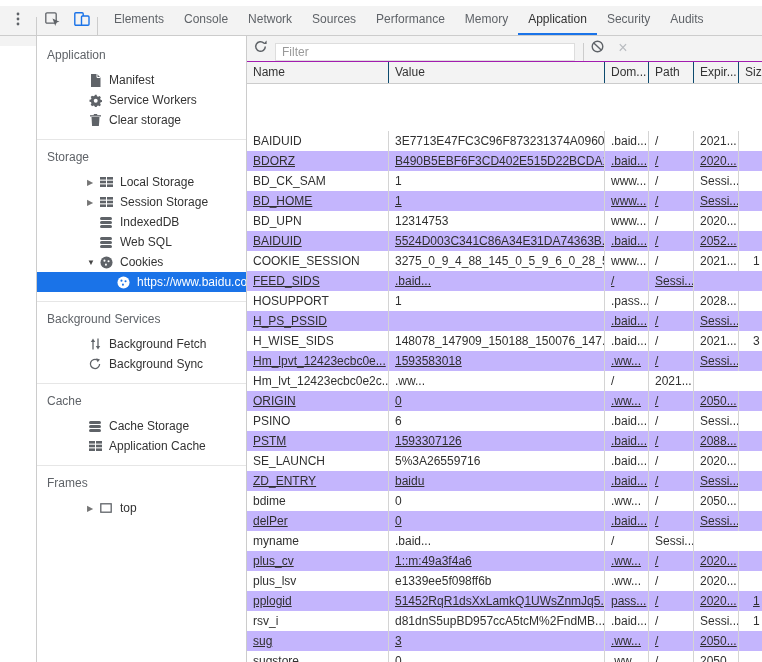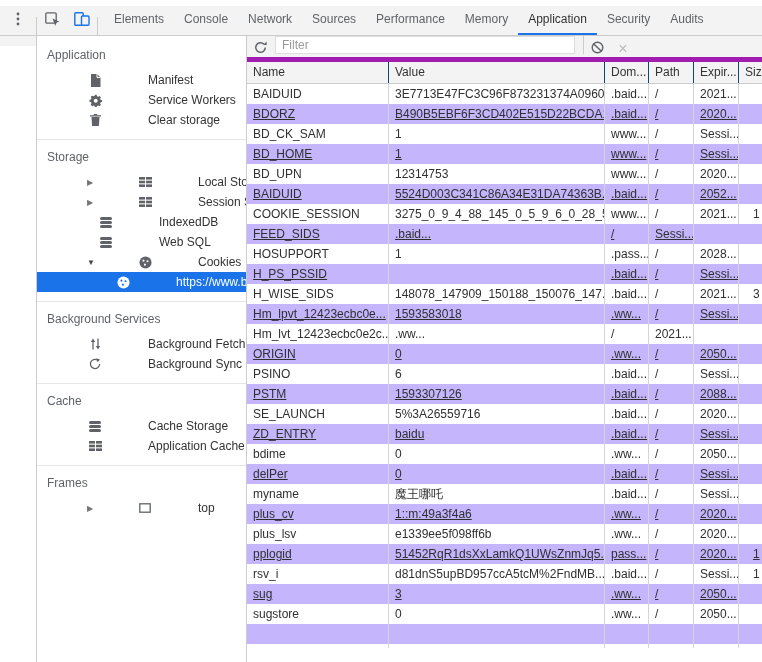--- a/index.html
+++ b/index.html
@@ -23,47 +23,47 @@
   .main { display:flex; height:626px; }
   .leftstrip { width:37px; border-right:1px solid #ccc; background:#fff; flex:none; }
   .leftstrip::before { content:""; display:block; height:10px; background:#f3f3f3; }
 
   
   .sidebar { width:210px; border-right:1px solid #ccc; background:#fff; flex:none;
     padding-top:2px; overflow:hidden; }
   .section { padding:6px 0 9px; }
   .section + .section { border-top:1px solid #e6e6e6; }
   .section-title { height:22px; line-height:22px; padding-left:10px; color:#5f6368; margin-bottom:4px; }
-  .item { height:20px; display:flex; align-items:center; color:#333; cursor:pointer; white-space:nowrap;gap:39px; }
+  .item { height:20px; display:flex; align-items:center; color:#333; cursor:pointer; white-space:nowrap; }
   .item .arrow { width:11px; font-size:8px; color:#757575; text-align:left; flex:none; }
   .item .arrow.exp { color:#454545; }
   .item .ic { width:16px; display:flex; align-items:center; justify-content:center; margin-right:6px; flex:none; }
   .item.pad-none  { padding-left:50px; }
   .item.pad-slot  { padding-left:61px; }
   .item.pad-arrow { padding-left:50px; }
   .item.pad-child { padding-left:78px; }
   .item.selected { background:#1a73e8; color:#fff; }
 
   
   .content { flex:1; min-width:0; display:flex; flex-direction:column; }
-  .filterbar { height:26px; background:#f3f3f3; border-bottom:5px solid #a21caf;
-    display:flex; align-items:flex-start; flex:none; }
+  .filterbar { height:26px; background:#f3f3f3; border-bottom:1px solid #a21caf;
+    display:flex; align-items:flex-end; flex:none; }
   .toolbtn { width:26px; height:26px; display:flex; align-items:center; justify-content:center; cursor:pointer; flex:none; }
   .filter-input { width:300px; height:18px; border:1px solid #ddd; background:#fff;
     margin:0 8px 0 2px; padding:0 6px; outline:none; color:#333;
     font:12px "Liberation Sans", sans-serif; }
   .filter-input::placeholder { color:#999; }
   .close-x { font-size:16px; color:#b9bcc0; line-height:1; }
 
   .grid-cols { display:grid; grid-template-columns:142px 216px 44px 45px 45px 1fr; }
   .thead { height:22px; background:#f3f3f3; border-bottom:1px solid #ccc; flex:none; }
   .thead .cell { line-height:21px; padding:0 6px; border-right:1px solid #0c4a6e;
     color:#333; overflow:hidden; white-space:nowrap; cursor:pointer; }
   .thead .cell:last-child { border-right:none; }
-  .tbody { flex:1; overflow:hidden; }
+  .tbody { flex:1; overflow:hidden;margin-top:47px; }
   .row { height:20px; cursor:default; }
   .row.stripe { background:#c4b5fd;text-decoration:underline; }
   .row .cell { line-height:20px; padding:0 6px; border-right:1px solid #d4d4d4;
     overflow:hidden; white-space:nowrap; }
   .row .cell:last-child { border-right:none; }
   .row .cell.c-size { padding-left:14px; }
   .row.stub { height:4px; }
 </style>
 </head>
 <body>
@@ -473,21 +473,20 @@
         <div class="row grid-cols stripe">
           <div class="cell c-name">delPer</div>
           <div class="cell c-value">0</div>
           <div class="cell c-domain">.baid...</div>
           <div class="cell c-path">/</div>
           <div class="cell c-expires">Sessi...</div>
           <div class="cell c-size"></div>
         </div>
         <div class="row grid-cols">
           <div class="cell c-name">myname</div>
-          <div class="cell c-value">魔王哪吒</div>
           <div class="cell c-domain">.baid...</div>
           <div class="cell c-path">/</div>
           <div class="cell c-expires">Sessi...</div>
           <div class="cell c-size"></div>
         </div>
         <div class="row grid-cols stripe">
           <div class="cell c-name">plus_cv</div>
           <div class="cell c-value">1::m:49a3f4a6</div>
           <div class="cell c-domain">.ww...</div>
           <div class="cell c-path">/</div>

